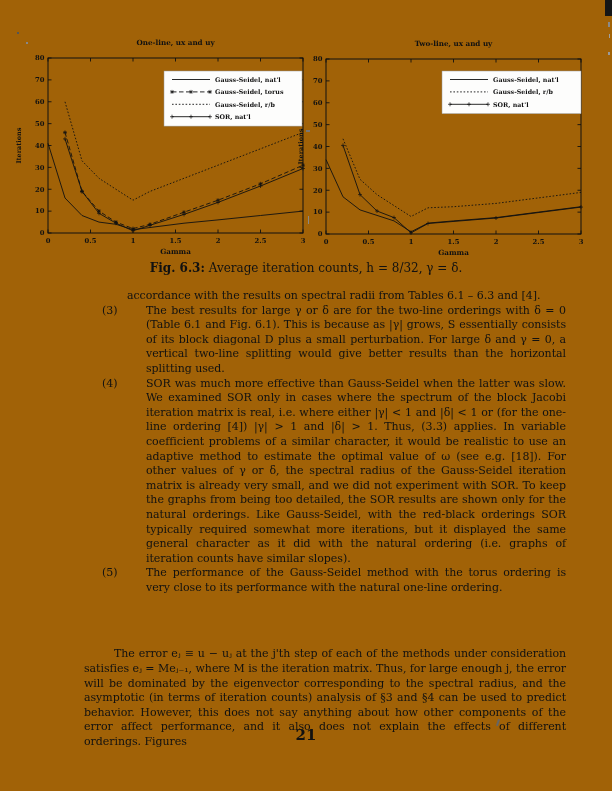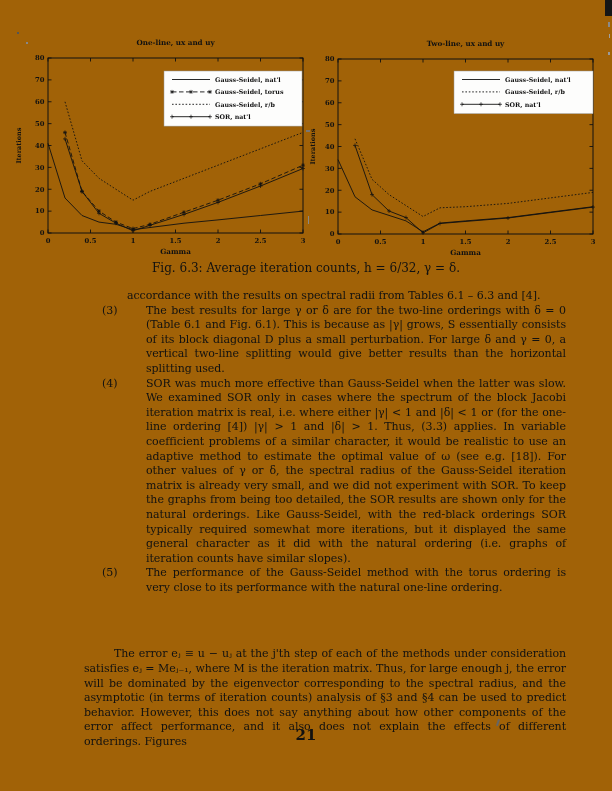--- a/index.html
+++ b/index.html
@@ -3,21 +3,21 @@
 <meta charset="utf-8">
 <style>
   html,body { margin:0; padding:0; background:#e8e8e8; }
   .page {
     position:relative; width:612px; height:791px; margin:0 auto;
     background:#a16207; overflow:hidden;
     font-family:"DejaVu Serif", serif; color:#111;
   }
   .chart { position:absolute; }
   .caption { position:absolute; top:261px; left:0; width:612px; text-align:center; font-size:12px; color:#111; }
-  .caption .cap-bold { font-weight:normal; }
+  .caption .cap-bold { font-weight:bold; }
   .bodytext { position:absolute; top:289px; left:0; width:612px; font-size:11px; line-height:14.6px; letter-spacing:-0.05px;padding-left:14px; }
   .introline { margin:0 0 0 113px; }
   .li { display:flex; margin:0 0 0 88px; width:464px; }
   .li .num { width:25px; flex:none; }
   .li .litext { flex:1; text-align:justify;margin-left:19px; }
   .closing { margin:52px 0 16px 70px; width:482px; text-align:justify; text-indent:30px; }
   .pagenum { position:absolute; top:726px; left:0; width:612px; text-align:center; font-size:15px; font-weight:bold; }
   .artifact { position:absolute; }
   
   svg .ct  { font:bold 7.2px "DejaVu Serif", serif; fill:#111; }
@@ -63,21 +63,21 @@
         <text class="cleg" x="207" y="53.7">Gauss-Seidel, nat'l</text>
         <line x1="164" y1="63.9" x2="202" y2="63.9" stroke="#111111" stroke-width="0.9" stroke-dasharray="4.5,2.5"></line>
         <path d="M162 63.9H166M164 61.9V65.9M162.6 62.5L165.4 65.3M162.6 65.3L165.4 62.5M181 63.9H185M183 61.9V65.9M181.6 62.5L184.4 65.3M181.6 65.3L184.4 62.5M200 63.9H204M202 61.9V65.9M200.6 62.5L203.4 65.3M200.6 65.3L203.4 62.5" stroke="#111111" stroke-width="0.7" fill="none"></path>
         <text class="cleg" x="207" y="66.1">Gauss-Seidel, torus</text>
         <line x1="164" y1="76.3" x2="202" y2="76.3" stroke="#111111" stroke-width="0.9" stroke-dasharray="1.6,1.8"></line>
         <text class="cleg" x="207" y="78.5">Gauss-Seidel, r/b</text>
         <line x1="164" y1="88.7" x2="202" y2="88.7" stroke="#111111" stroke-width="0.9"></line>
         <path d="M162 88.7H166M164 86.7V90.7M181 88.7H185M183 86.7V90.7M200 88.7H204M202 86.7V90.7" stroke="#111111" stroke-width="0.7" fill="none"></path>
         <text class="cleg" x="207" y="90.9">SOR, nat'l</text>
       </svg></div>
-  <div class="chart" id="chart1" style="left:310px; top:28px;"><svg width="298" height="252" viewBox="0 0 298 252">
+  <div class="chart" id="chart1" style="left:298px; top:28px;"><svg width="298" height="252" viewBox="0 0 298 252">
         <text class="ct" text-anchor="middle" x="155.5" y="18">Two-line, ux and uy</text>
         <text class="cyl" text-anchor="middle" transform="translate(5,118.5) rotate(-90)">Iterations</text>
         <text class="ct" text-anchor="middle" x="155.5" y="227">Gamma</text>
         <rect x="28" y="31" width="255" height="175" fill="none" stroke="#111111" stroke-width="1"></rect>
         <text class="ctk" text-anchor="middle" x="28" y="215.5">0</text>
         <text class="ctk" text-anchor="middle" x="70.5" y="215.5">0.5</text>
         <text class="ctk" text-anchor="middle" x="113" y="215.5">1</text>
         <text class="ctk" text-anchor="middle" x="155.5" y="215.5">1.5</text>
         <text class="ctk" text-anchor="middle" x="198" y="215.5">2</text>
         <text class="ctk" text-anchor="middle" x="240.5" y="215.5">2.5</text>
@@ -100,21 +100,21 @@
         <line x1="152" y1="51.5" x2="190" y2="51.5" stroke="#111111" stroke-width="0.9"></line>
         <text class="cleg" x="195" y="53.7">Gauss-Seidel, nat'l</text>
         <line x1="152" y1="63.9" x2="190" y2="63.9" stroke="#111111" stroke-width="0.9" stroke-dasharray="1.6,1.8"></line>
         <text class="cleg" x="195" y="66.1">Gauss-Seidel, r/b</text>
         <line x1="152" y1="76.3" x2="190" y2="76.3" stroke="#111111" stroke-width="0.9"></line>
         <path d="M150 76.3H154M152 74.3V78.3M169 76.3H173M171 74.3V78.3M188 76.3H192M190 74.3V78.3" stroke="#111111" stroke-width="0.7" fill="none"></path>
         <text class="cleg" x="195" y="78.5">SOR, nat'l</text>
       </svg></div>
 
   <div class="caption">
-    <span class="cap-bold">Fig. 6.3:</span><span> Average iteration counts, h = 6/32, γ = δ.</span>
+    <span class="cap-bold">Fig. 6.3:</span><span> Average iteration counts, h = 8/32, γ = δ.</span>
   </div>
 
   <div class="bodytext">
     <p class="introline">accordance with the results on spectral radii from Tables 6.1 – 6.3 and [4].</p>
     <div class="li">
       <span class="num">(3)</span>
       <div class="litext">The best results for large γ or δ are for the two-line orderings with δ = 0 (Table 6.1 and Fig. 6.1). This is because as |γ| grows, S essentially consists of its block diagonal D plus a small perturbation. For large δ and γ = 0, a vertical two-line splitting would give better results than the horizontal splitting used.</div>
     </div>
     <div class="li">
       <span class="num">(4)</span>

